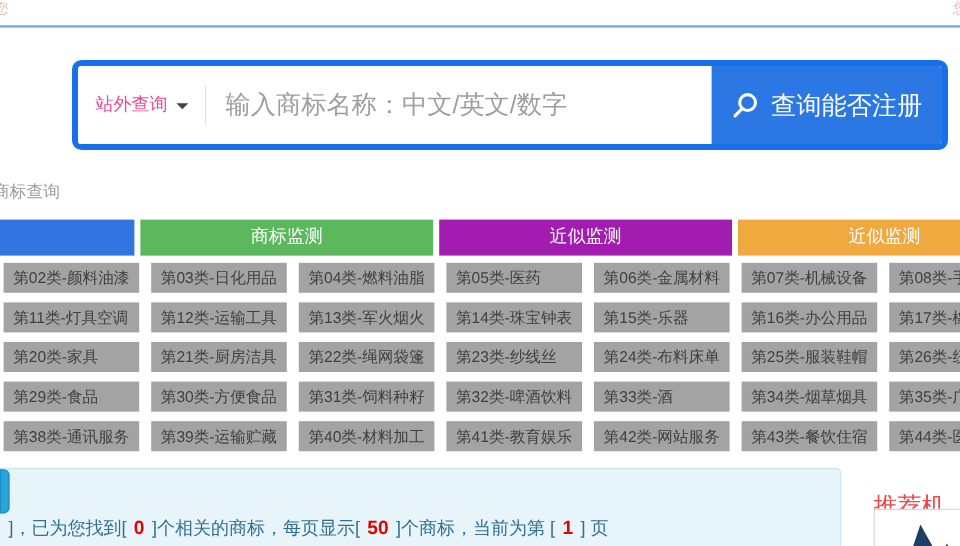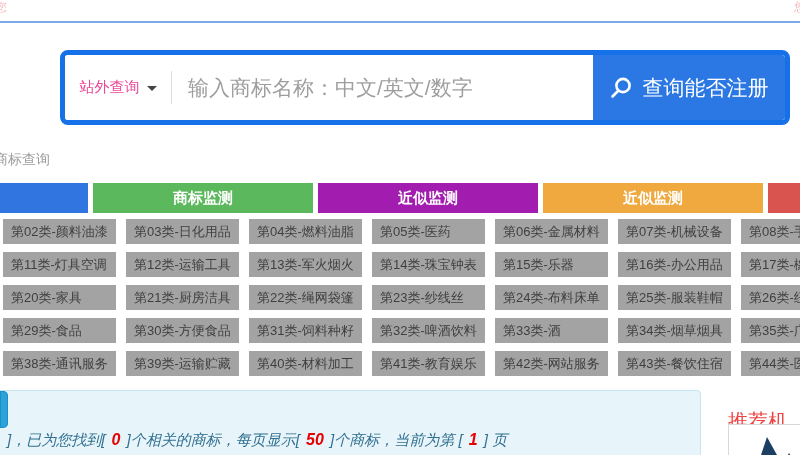--- a/index.html
+++ b/index.html
@@ -26,32 +26,32 @@
   .search-input::placeholder{color:#9e9e9e;}
   .search-btn{width:192px;flex:0 0 auto;border:0;background:#2b78e4;color:#fff;display:flex;
     align-items:center;justify-content:center;gap:10px;font-size:21px;cursor:pointer;
     font-family:Liberation Mono, monospace;}
   .search-btn svg{display:block;}
 
   .section-label{position:absolute;left:-6px;top:151px;font-size:14px;color:#9b9b9b;}
 
   
   .tabs{position:absolute;left:-132px;top:183px;display:flex;gap:5px;}
-  .tab{width:220px;height:30px;line-height:30px;text-align:center;color:#fff;font-size:15px;cursor:pointer;flex:0 0 auto;font-weight:bold;}
+  .tab{width:244px;height:30px;line-height:30px;text-align:center;color:#fff;font-size:15px;cursor:pointer;flex:0 0 auto;}
 
   
   .grid{position:absolute;left:3px;top:219px;display:grid;grid-template-columns:repeat(7,113px);
     column-gap:10px;row-gap:8px;}
   .cat{background:#a3a3a3;height:25px;line-height:25px;padding-left:8px;font-size:13px;color:#3f3f3f;
     white-space:nowrap;overflow:hidden;cursor:pointer;}
 
   
   .alert{position:absolute;left:-40px;top:390px;width:741px;height:80px;box-sizing:border-box;
     background:#e7f4fa;border:1px solid #c5e6f2;border-radius:4px;}
-  .alert-text{position:absolute;left:46px;top:40px;font-size:15px;color:#31708f;white-space:nowrap;font-style:italic;}
+  .alert-text{position:absolute;left:46px;top:40px;font-size:15px;color:#31708f;white-space:nowrap;}
   .alert-text .num{color:#e60000;font-weight:bold;font-size:16px;padding:0 2px;}
 
   .side-tab{position:absolute;left:0;top:391px;width:8px;height:37px;background:#2ba3da;
     border-radius:0 5px 5px 0;box-shadow:inset 0 0 0 1px #1d8fc6;cursor:pointer;}
 
   
   .rec-title{position:absolute;left:728px;top:392px;font-size:20px;color:#ef4444;margin-top:16px;}
   .rec-box{position:absolute;left:728px;top:424px;width:92px;height:60px;background:#fff;
     border:1px solid #d8d8d8;box-sizing:border-box;cursor:pointer;}
   .rec-box svg{position:absolute;left:26px;top:12px;}

